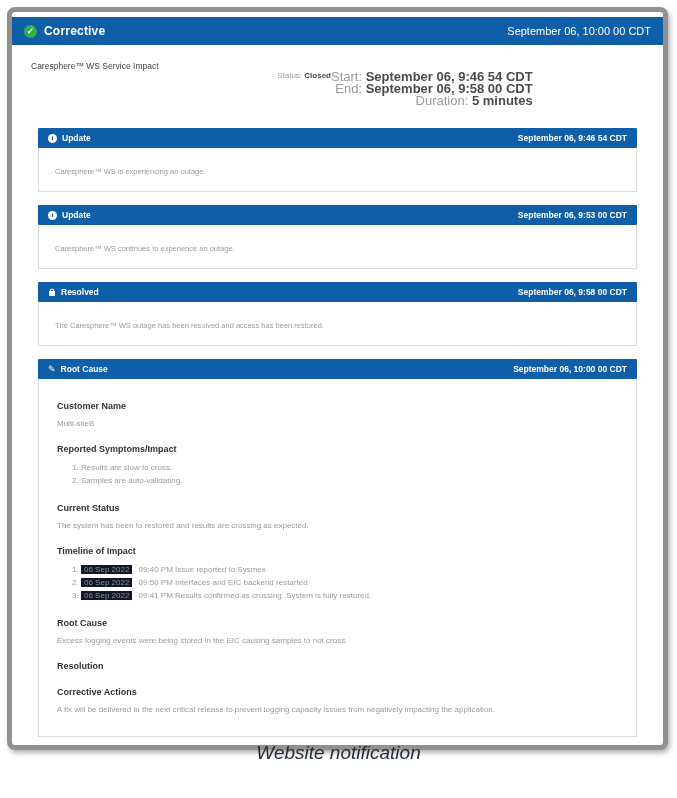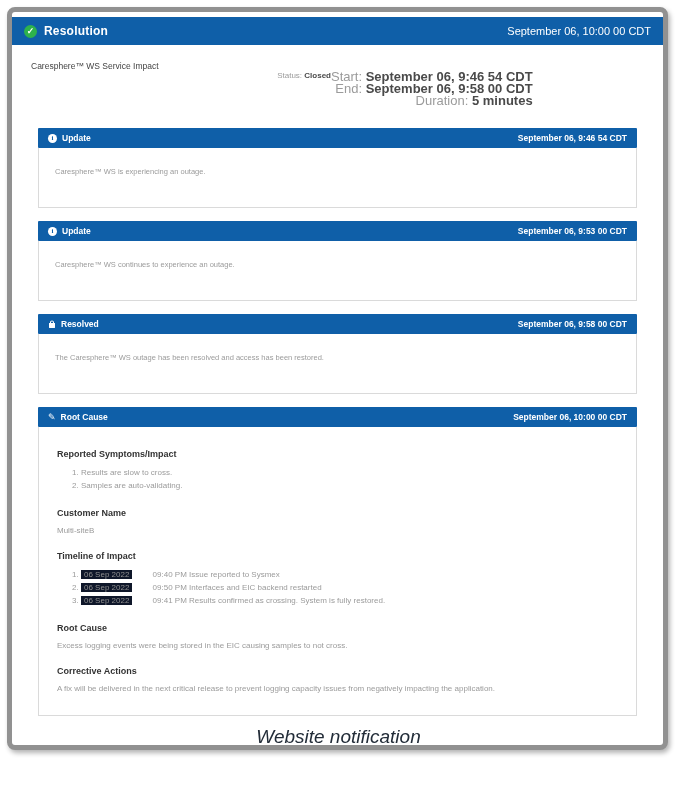--- a/index.html
+++ b/index.html
@@ -45,48 +45,48 @@
     width:9px;height:9px;border-radius:50%;background:#ffffff;color:#0f5fa8;
     font-size:7px;line-height:9px;text-align:center;font-weight:bold;
     font-family:"Liberation Serif",serif;flex:0 0 auto;
   }
   .glyph-icon{font-size:9px;line-height:9px;color:#ffffff;flex:0 0 auto;}
   .lock-icon svg{display:block;}
   .card-body{
     border:1px solid #dadada;border-top:none;background:#ffffff;
     padding:20px 16px 16px 16px;font-size:7.5px;color:#9b9b9b;
   }
-  .card-body.simple{height:60px;box-sizing:border-box;padding-top:19px;}
+  .card-body.simple{height:44px;box-sizing:border-box;padding-top:19px;}
   
   .rc-body{padding:6px 18px 22px 18px;}
   .rc-section h3{
     font-size:9px;color:#333333;margin:16px 0 0 0;font-weight:bold;
   }
   .rc-section p{margin:8px 0 0 0;font-size:8px;color:#9b9b9b;}
   .rc-section ol{
     margin:7px 0 0 0;padding-left:24px;font-size:8px;color:#9b9b9b;line-height:13px;
   }
   .tl-date{background:#0f172a;color:#8f8f8f;padding:0 3px;}
-  .tl-text{margin-left:18px;}
+  .tl-text{margin-left:4px;}
   
   .caption{
-    position:absolute;left:0;top:726px;width:677px;text-align:center;
+    position:absolute;left:0;top:742px;width:677px;text-align:center;
     font-family:"Liberation Sans",sans-serif;font-style:italic;
     font-size:19px;color:#222c38;
   }
 </style>
 </head>
 <body>
 
 <div class="frame">
 
   <div class="banner">
     <div class="banner-left">
       <span class="check-icon">✓</span>
-      <span class="banner-title">Resolution</span>
+      <span class="banner-title">Corrective</span>
     </div>
     <span class="banner-date">September 06, 10:00 00 CDT</span>
   </div>
 
   <div class="summary">
     <div class="summary-title">Caresphere™ WS Service Impact</div>
     <div class="status-row">
       <div class="status-pair">
         <span class="label">Status:</span>
         <span class="value">Closed</span>
@@ -149,32 +149,36 @@
     <div class="card-header">
       <div class="card-header-left">
         <span class="glyph-icon">✎</span>
         <span class="card-title">Root Cause</span>
       </div>
       <span class="card-date">September 06, 10:00 00 CDT</span>
     </div>
     <div class="card-body rc-body">
 
       <div class="rc-section">
+        <h3>Customer Name</h3>
+        <p>Multi-siteB</p>
+      </div>
+
+      <div class="rc-section">
         <h3>Reported Symptoms/Impact</h3>
         <ol>
           <li>Results are slow to cross.</li>
           <li>Samples are auto-validating.</li>
         </ol>
       </div>
 
       <div class="rc-section">
-        <h3>Customer Name</h3>
-        <p>Multi-siteB</p>
-      </div>
-
+        <h3>Current Status</h3>
+        <p>The system has been to restored and results are crossing as expected.</p>
+      </div>
 
       <div class="rc-section">
         <h3>Timeline of Impact</h3>
         <ol>
           <li>
             <span class="tl-date">06 Sep 2022</span>
             <span class="tl-text">09:40 PM Issue reported to Sysmex</span>
           </li>
           <li>
             <span class="tl-date">06 Sep 2022</span>
@@ -186,20 +190,21 @@
           </li>
         </ol>
       </div>
 
       <div class="rc-section">
         <h3>Root Cause</h3>
         <p>Excess logging events were being stored in the EIC causing samples to not cross.</p>
       </div>
 
       <div class="rc-section">
+        <h3>Resolution</h3>
       </div>
 
       <div class="rc-section">
         <h3>Corrective Actions</h3>
         <p>A fix will be delivered in the next critical release to prevent logging capacity issues from negatively impacting the application.</p>
       </div>
 
     </div>
   </div>
 

